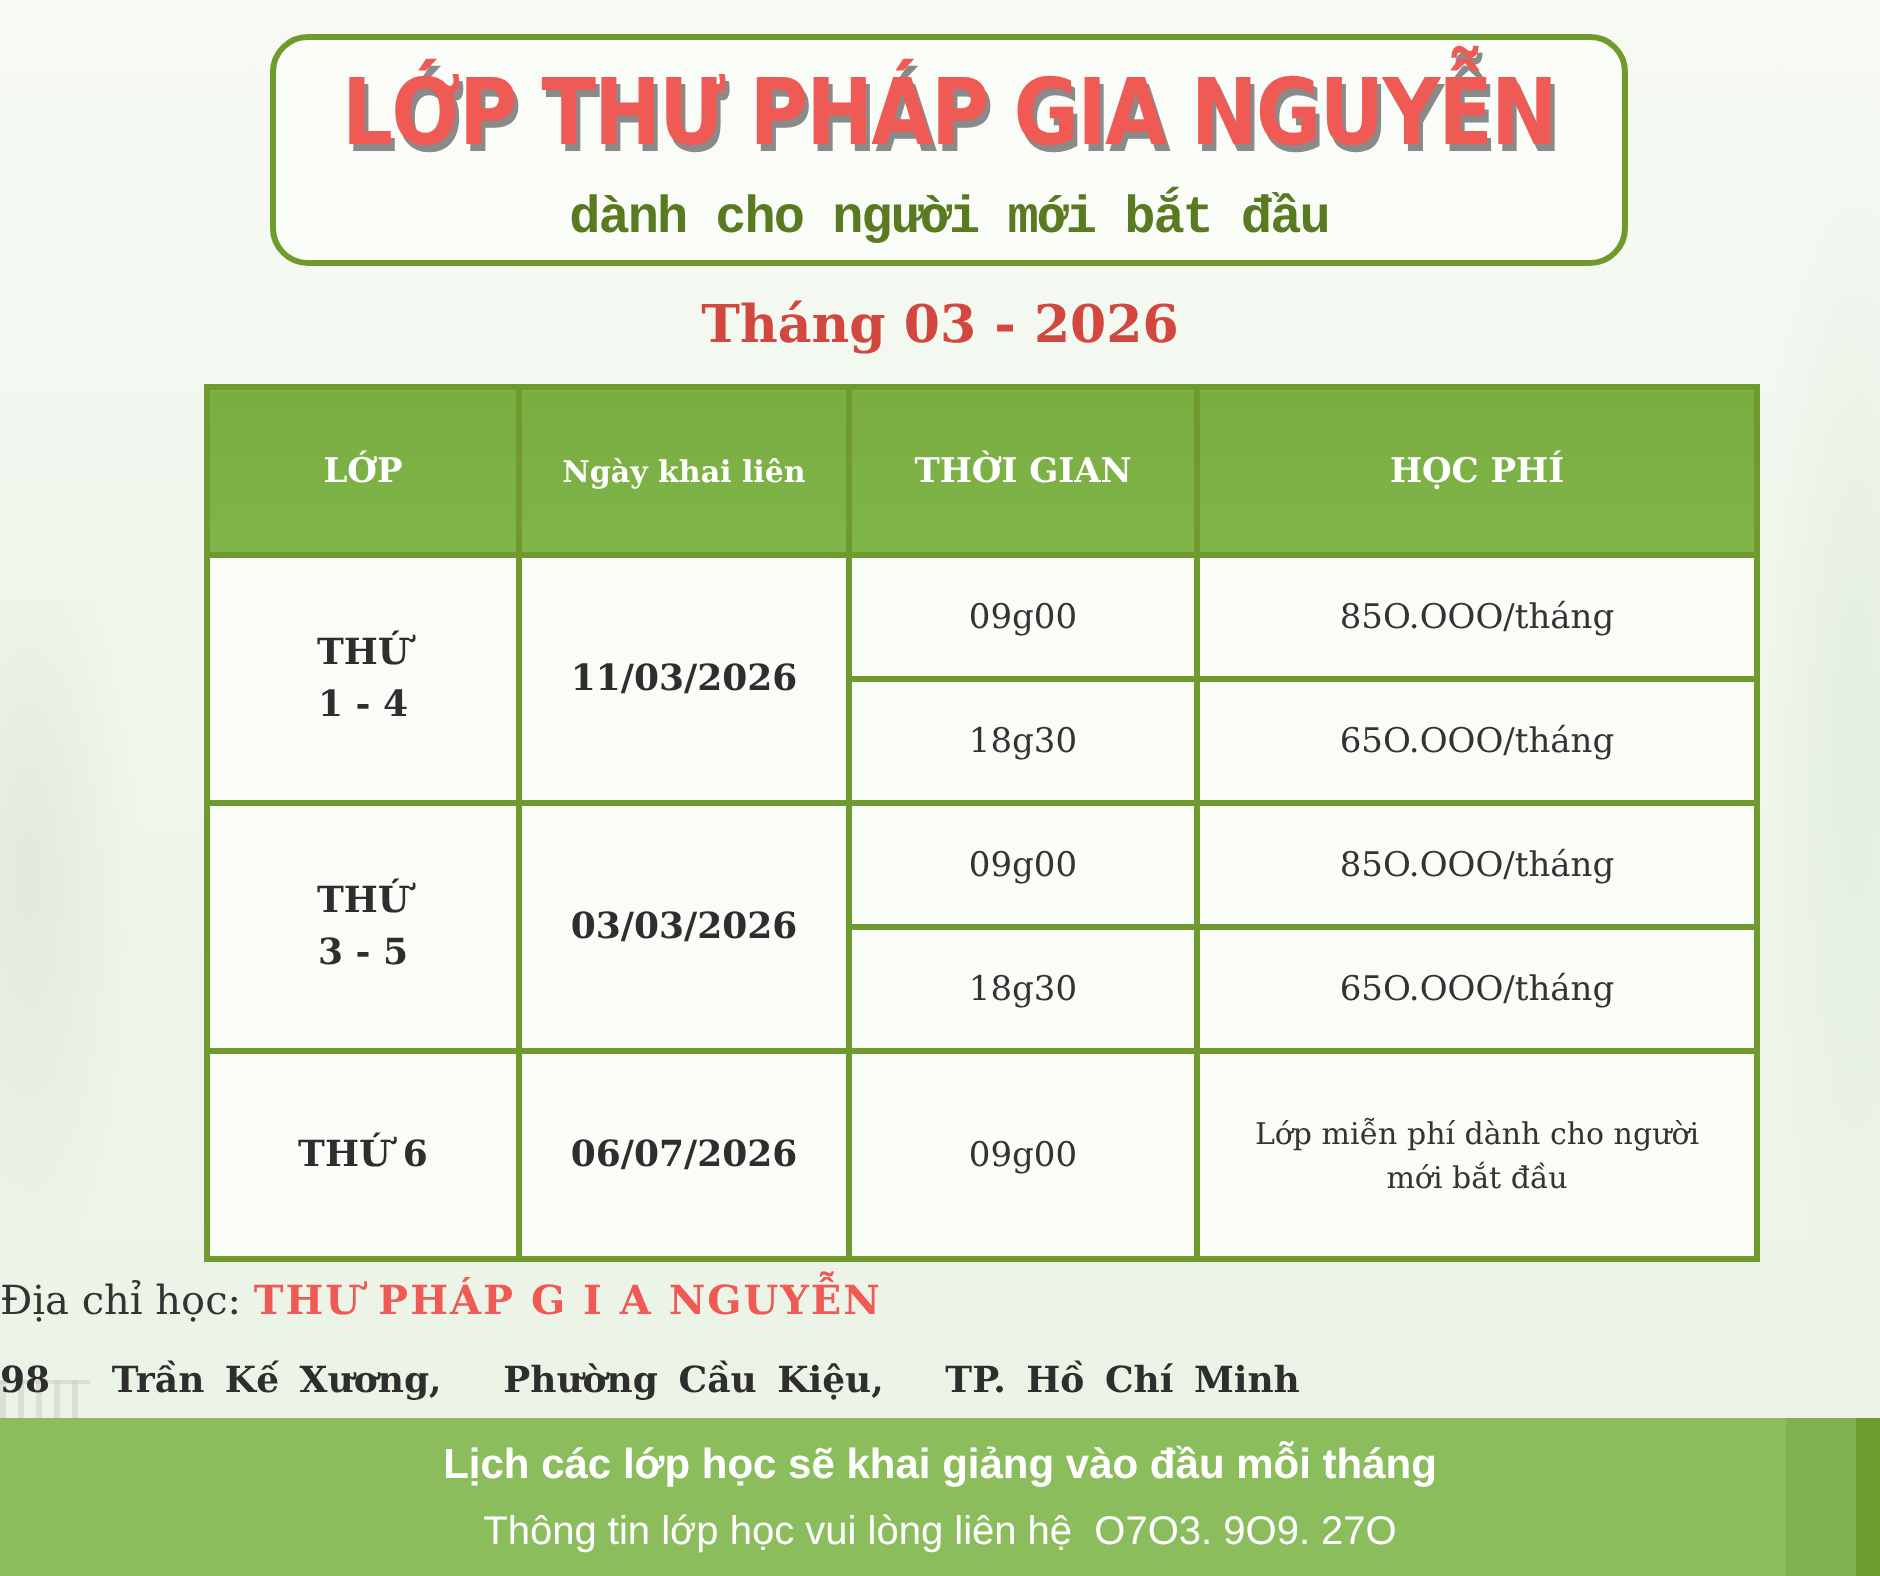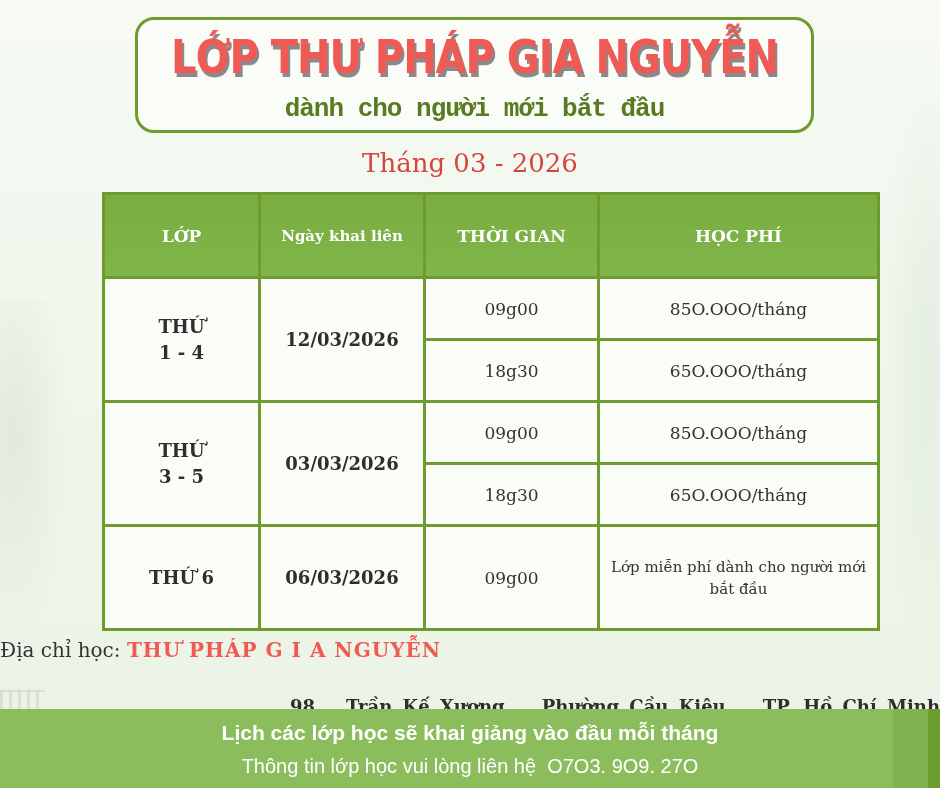--- a/index.html
+++ b/index.html
@@ -36,48 +36,48 @@
       text-shadow: 2px 3px 0 #8a8a8a;
       transform: scaleY(1.15);
     }
     .title-sub {
       position: absolute; left: 0; right: 0; top: 74px;
       font-family: Liberation Mono, monospace; font-weight: bold;
       font-size: 26px; letter-spacing: -1px; color: #5a7a22;
     }
     .month {
       position: absolute; left: 0; right: 0; top: 148px; text-align: center;
-      font-family: "DejaVu Serif", serif; font-weight: normal;
+      font-family: "DejaVu Serif", serif; font-weight: bold;
       font-size: 26px; color: #d2473f;
     }
     table.schedule {
       position: absolute; left: 102px; top: 192px; width: 775px;
       border-collapse: collapse; table-layout: fixed;
       background: #f9fcf7;
     }
     table.schedule th, table.schedule td {
       border: 3px solid #6f9a2e; text-align: center; vertical-align: middle;
     }
     table.schedule th {
       background: linear-gradient(180deg, #79ad40 0%, #80b54a 100%);
       color: #ffffff; font-weight: bold; font-size: 17px; height: 84px;
     }
     table.schedule th.small { font-size: 15px; line-height: 20px; }
     td.bold { font-weight: bold; font-size: 18px; color: #2e2e2e; line-height: 26px; }
     td.plain { font-family: "DejaVu Serif", serif; font-size: 17px; color: #333; height: 62px; }
-    td.note { font-size: 15px; line-height: 22px; color: #333; padding: 0 4px; }
+    td.note { font-size: 15px; line-height: 22px; color: #333; padding: 0 20px; }
     tr.row-single td { height: 104px; }
     .address {
       position: absolute; left: 0; right: 0; top: 638px; text-align: left;
       font-size: 20px; color: #333;
     }
     .address .brand { color: #f05a55; font-weight: bold; letter-spacing: 1px; }
     .street {
-      position: absolute; left: 0; right: 0; top: 680px; text-align: right;
-      font-size: 18px; font-weight: bold; color: #2e2e2e; word-spacing: 4px; margin-top: 16px;
+      position: absolute; left: 0; right: 0; top: 680px; text-align: left;
+      font-size: 18px; font-weight: bold; color: #2e2e2e; word-spacing: 4px;
     }
     .footer {
       position: absolute; left: 0; top: 709px; width: 940px; height: 94px;
       background: #8bbd5d; text-align: center; color: #ffffff;
       font-family: "Liberation Sans", sans-serif;
     }
     .footer .stripe1 { position: absolute; right: 12px; top: 0; width: 35px; height: 100%; background: #80b24f; }
     .footer .stripe2 { position: absolute; right: 0; top: 0; width: 12px; height: 100%; background: #6b9e2c; }
     .footer .line1 { position: absolute; left: 0; right: 0; top: 12px; font-size: 21px; font-weight: bold; }
     .footer .line2 { position: absolute; left: 0; right: 0; top: 46px; font-size: 20px; }
@@ -110,21 +110,21 @@
       <th>THỜI GIAN</th>
       <th>HỌC PHÍ</th>
     </tr>
   </thead>
   <tbody>
     <tr>
       <td rowspan="2" class="bold">
         <div>THỨ</div>
         <div>1 - 4</div>
       </td>
-      <td rowspan="2" class="bold">12/03/2026</td>
+      <td rowspan="2" class="bold">11/03/2026</td>
       <td class="plain">09g00</td>
       <td class="plain">85O.OOO/tháng</td>
     </tr>
     <tr>
       <td class="plain">18g30</td>
       <td class="plain">65O.OOO/tháng</td>
     </tr>
     <tr>
       <td rowspan="2" class="bold">
         <div>THỨ</div>
@@ -133,21 +133,21 @@
       <td rowspan="2" class="bold">03/03/2026</td>
       <td class="plain">09g00</td>
       <td class="plain">85O.OOO/tháng</td>
     </tr>
     <tr>
       <td class="plain">18g30</td>
       <td class="plain">65O.OOO/tháng</td>
     </tr>
     <tr class="row-single">
       <td class="bold">THỨ 6</td>
-      <td class="bold">06/03/2026</td>
+      <td class="bold">06/07/2026</td>
       <td class="plain">09g00</td>
       <td class="note">Lớp miễn phí dành cho người mới bắt đầu</td>
     </tr>
   </tbody>
 </table>
 
 <div class="address">
   <span>Địa chỉ học: </span><span class="brand">THƯ PHÁP G I A NGUYỄN</span>
 </div>
 <div class="street" style="white-space:pre;">98   Trần Kế Xương,   Phường Cầu Kiệu,   TP. Hồ Chí Minh</div>

